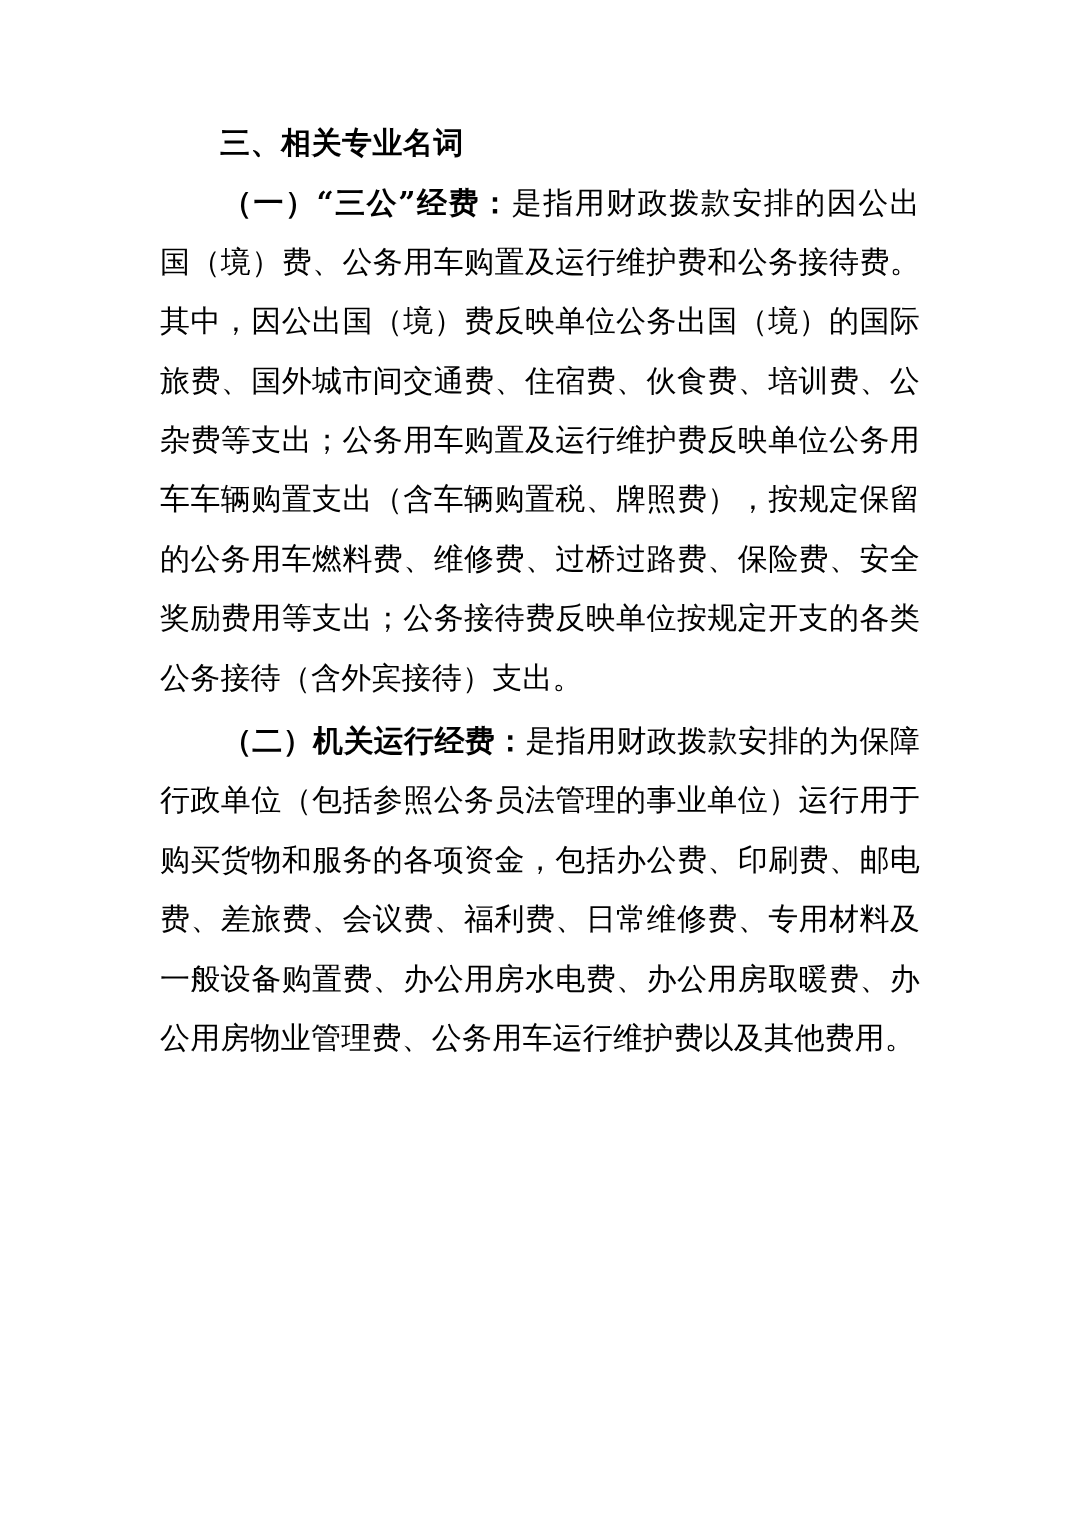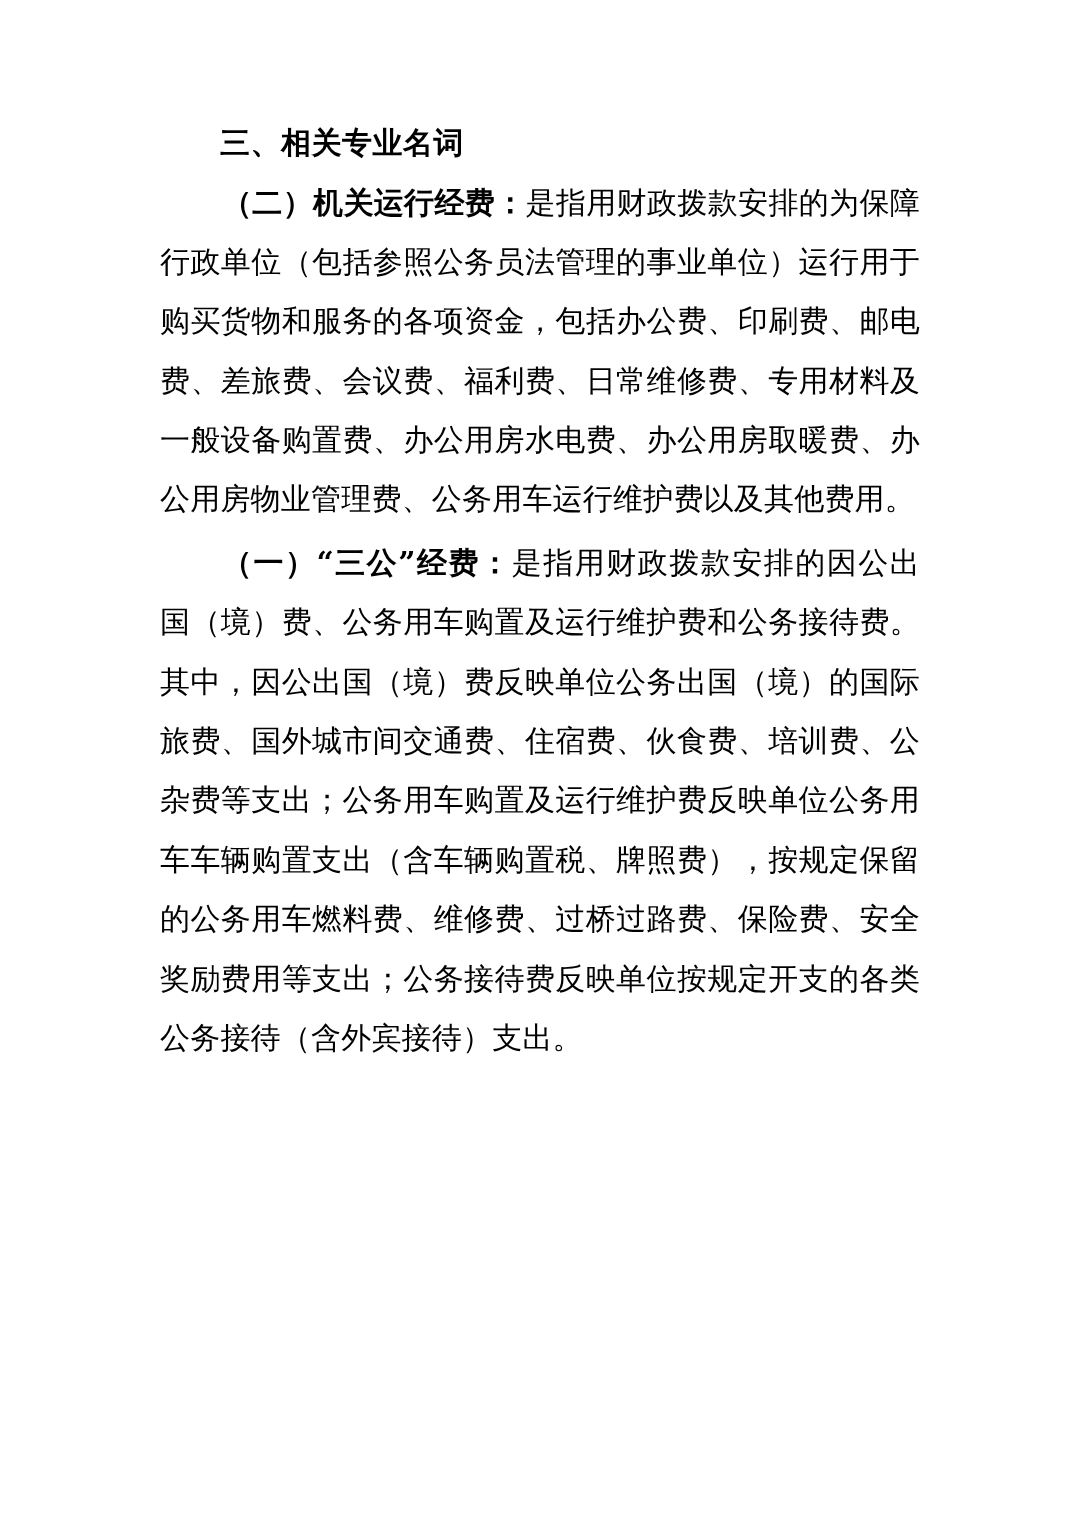--- a/index.html
+++ b/index.html
@@ -57,22 +57,22 @@
 </style>
 </head>
 <body>
 
 <div class="page">
   <div class="content">
 
     <h2 class="heading">三、相关专业名词</h2>
 
     <p class="para">
-      <span class="lead">（二）机关运行经费：</span><span>是指用财政拨款安排的为保障行政单位（包括参照公务员法管理的事业单位）运行用于购买货物和服务的各项资金，包括办公费、印刷费、邮电费、差旅费、会议费、福利费、日常维修费、专用材料及一般设备购置费、办公用房水电费、办公用房取暖费、办公用房物业管理费、公务用车运行维护费以及其他费用。</span>
+      <span class="lead">（一）“三公”经费：</span><span>是指用财政拨款安排的因公出国（境）费、公务用车购置及运行维护费和公务接待费。其中，因公出国（境）费反映单位公务出国（境）的国际旅费、国外城市间交通费、住宿费、伙食费、培训费、公杂费等支出；公务用车购置及运行维护费反映单位公务用车车辆购置支出（含车辆购置税、牌照费），按规定保留的公务用车燃料费、维修费、过桥过路费、保险费、安全奖励费用等支出；公务接待费反映单位按规定开支的各类公务接待（含外宾接待）支出。</span>
     </p>
 
     <p class="para">
-      <span class="lead">（一）“三公”经费：</span><span>是指用财政拨款安排的因公出国（境）费、公务用车购置及运行维护费和公务接待费。其中，因公出国（境）费反映单位公务出国（境）的国际旅费、国外城市间交通费、住宿费、伙食费、培训费、公杂费等支出；公务用车购置及运行维护费反映单位公务用车车辆购置支出（含车辆购置税、牌照费），按规定保留的公务用车燃料费、维修费、过桥过路费、保险费、安全奖励费用等支出；公务接待费反映单位按规定开支的各类公务接待（含外宾接待）支出。</span>
+      <span class="lead">（二）机关运行经费：</span><span>是指用财政拨款安排的为保障行政单位（包括参照公务员法管理的事业单位）运行用于购买货物和服务的各项资金，包括办公费、印刷费、邮电费、差旅费、会议费、福利费、日常维修费、专用材料及一般设备购置费、办公用房水电费、办公用房取暖费、办公用房物业管理费、公务用车运行维护费以及其他费用。</span>
     </p>
 
   </div>
 
 </div>
 
 </body></html>

